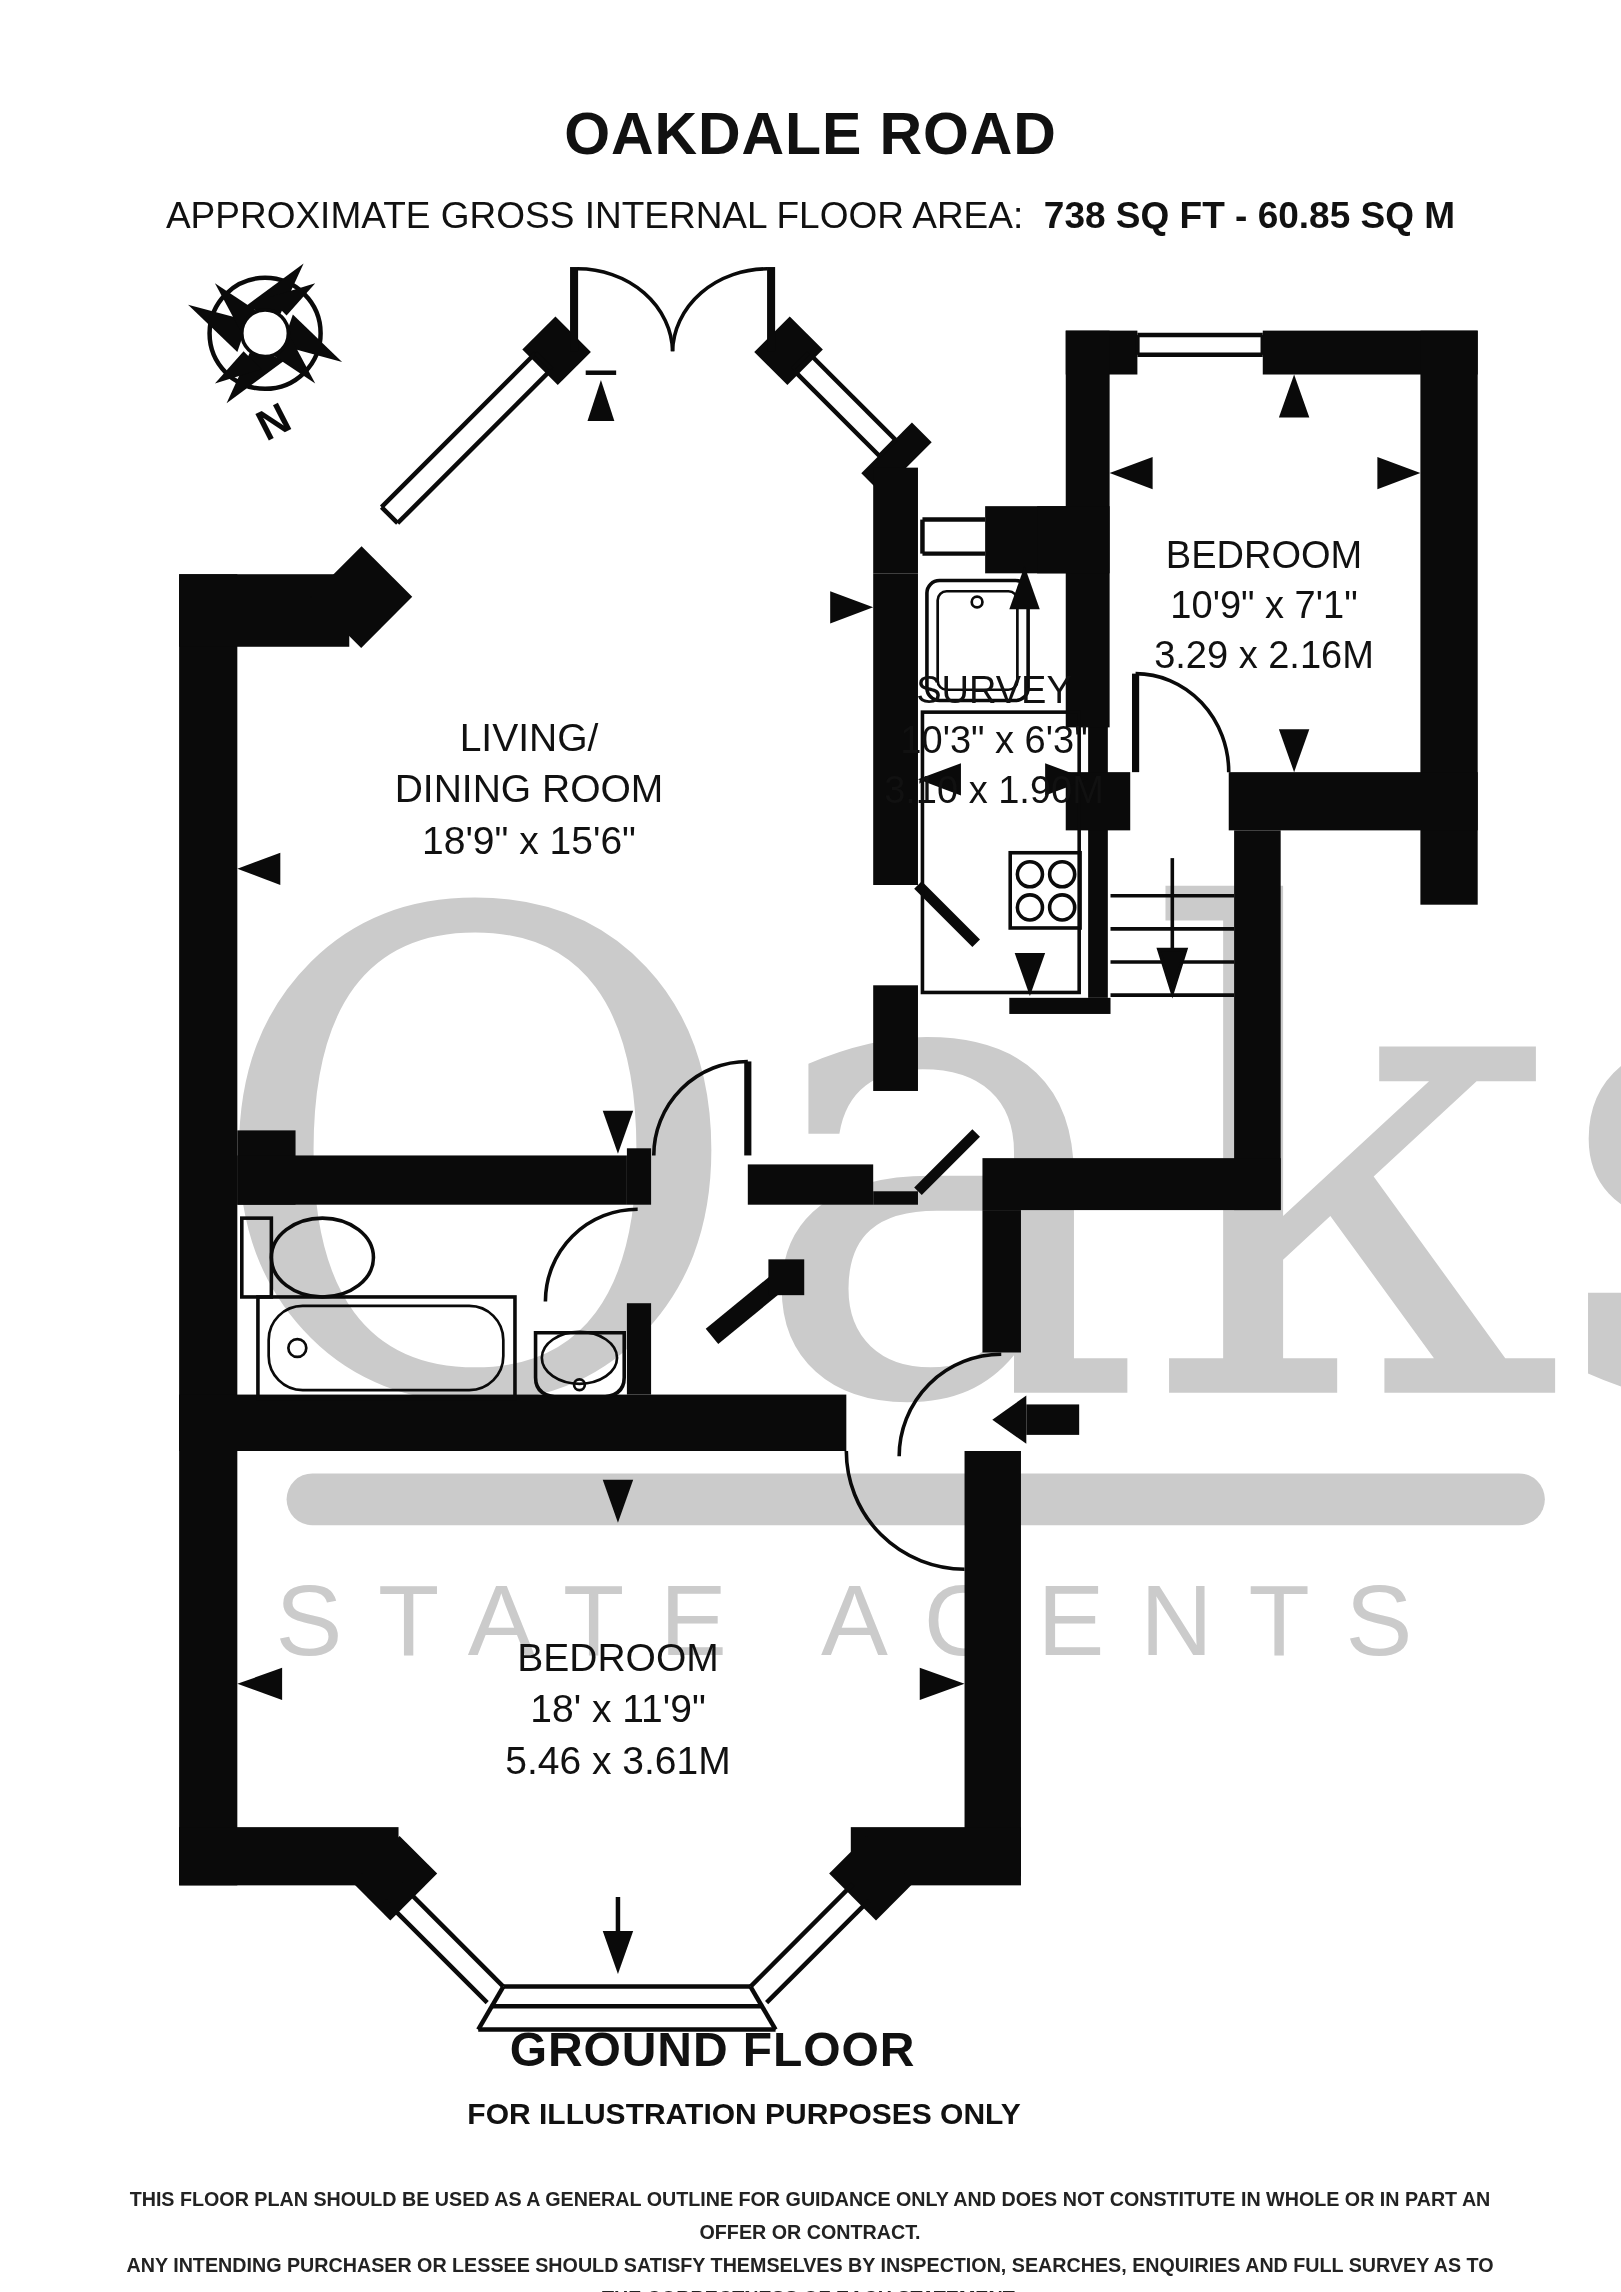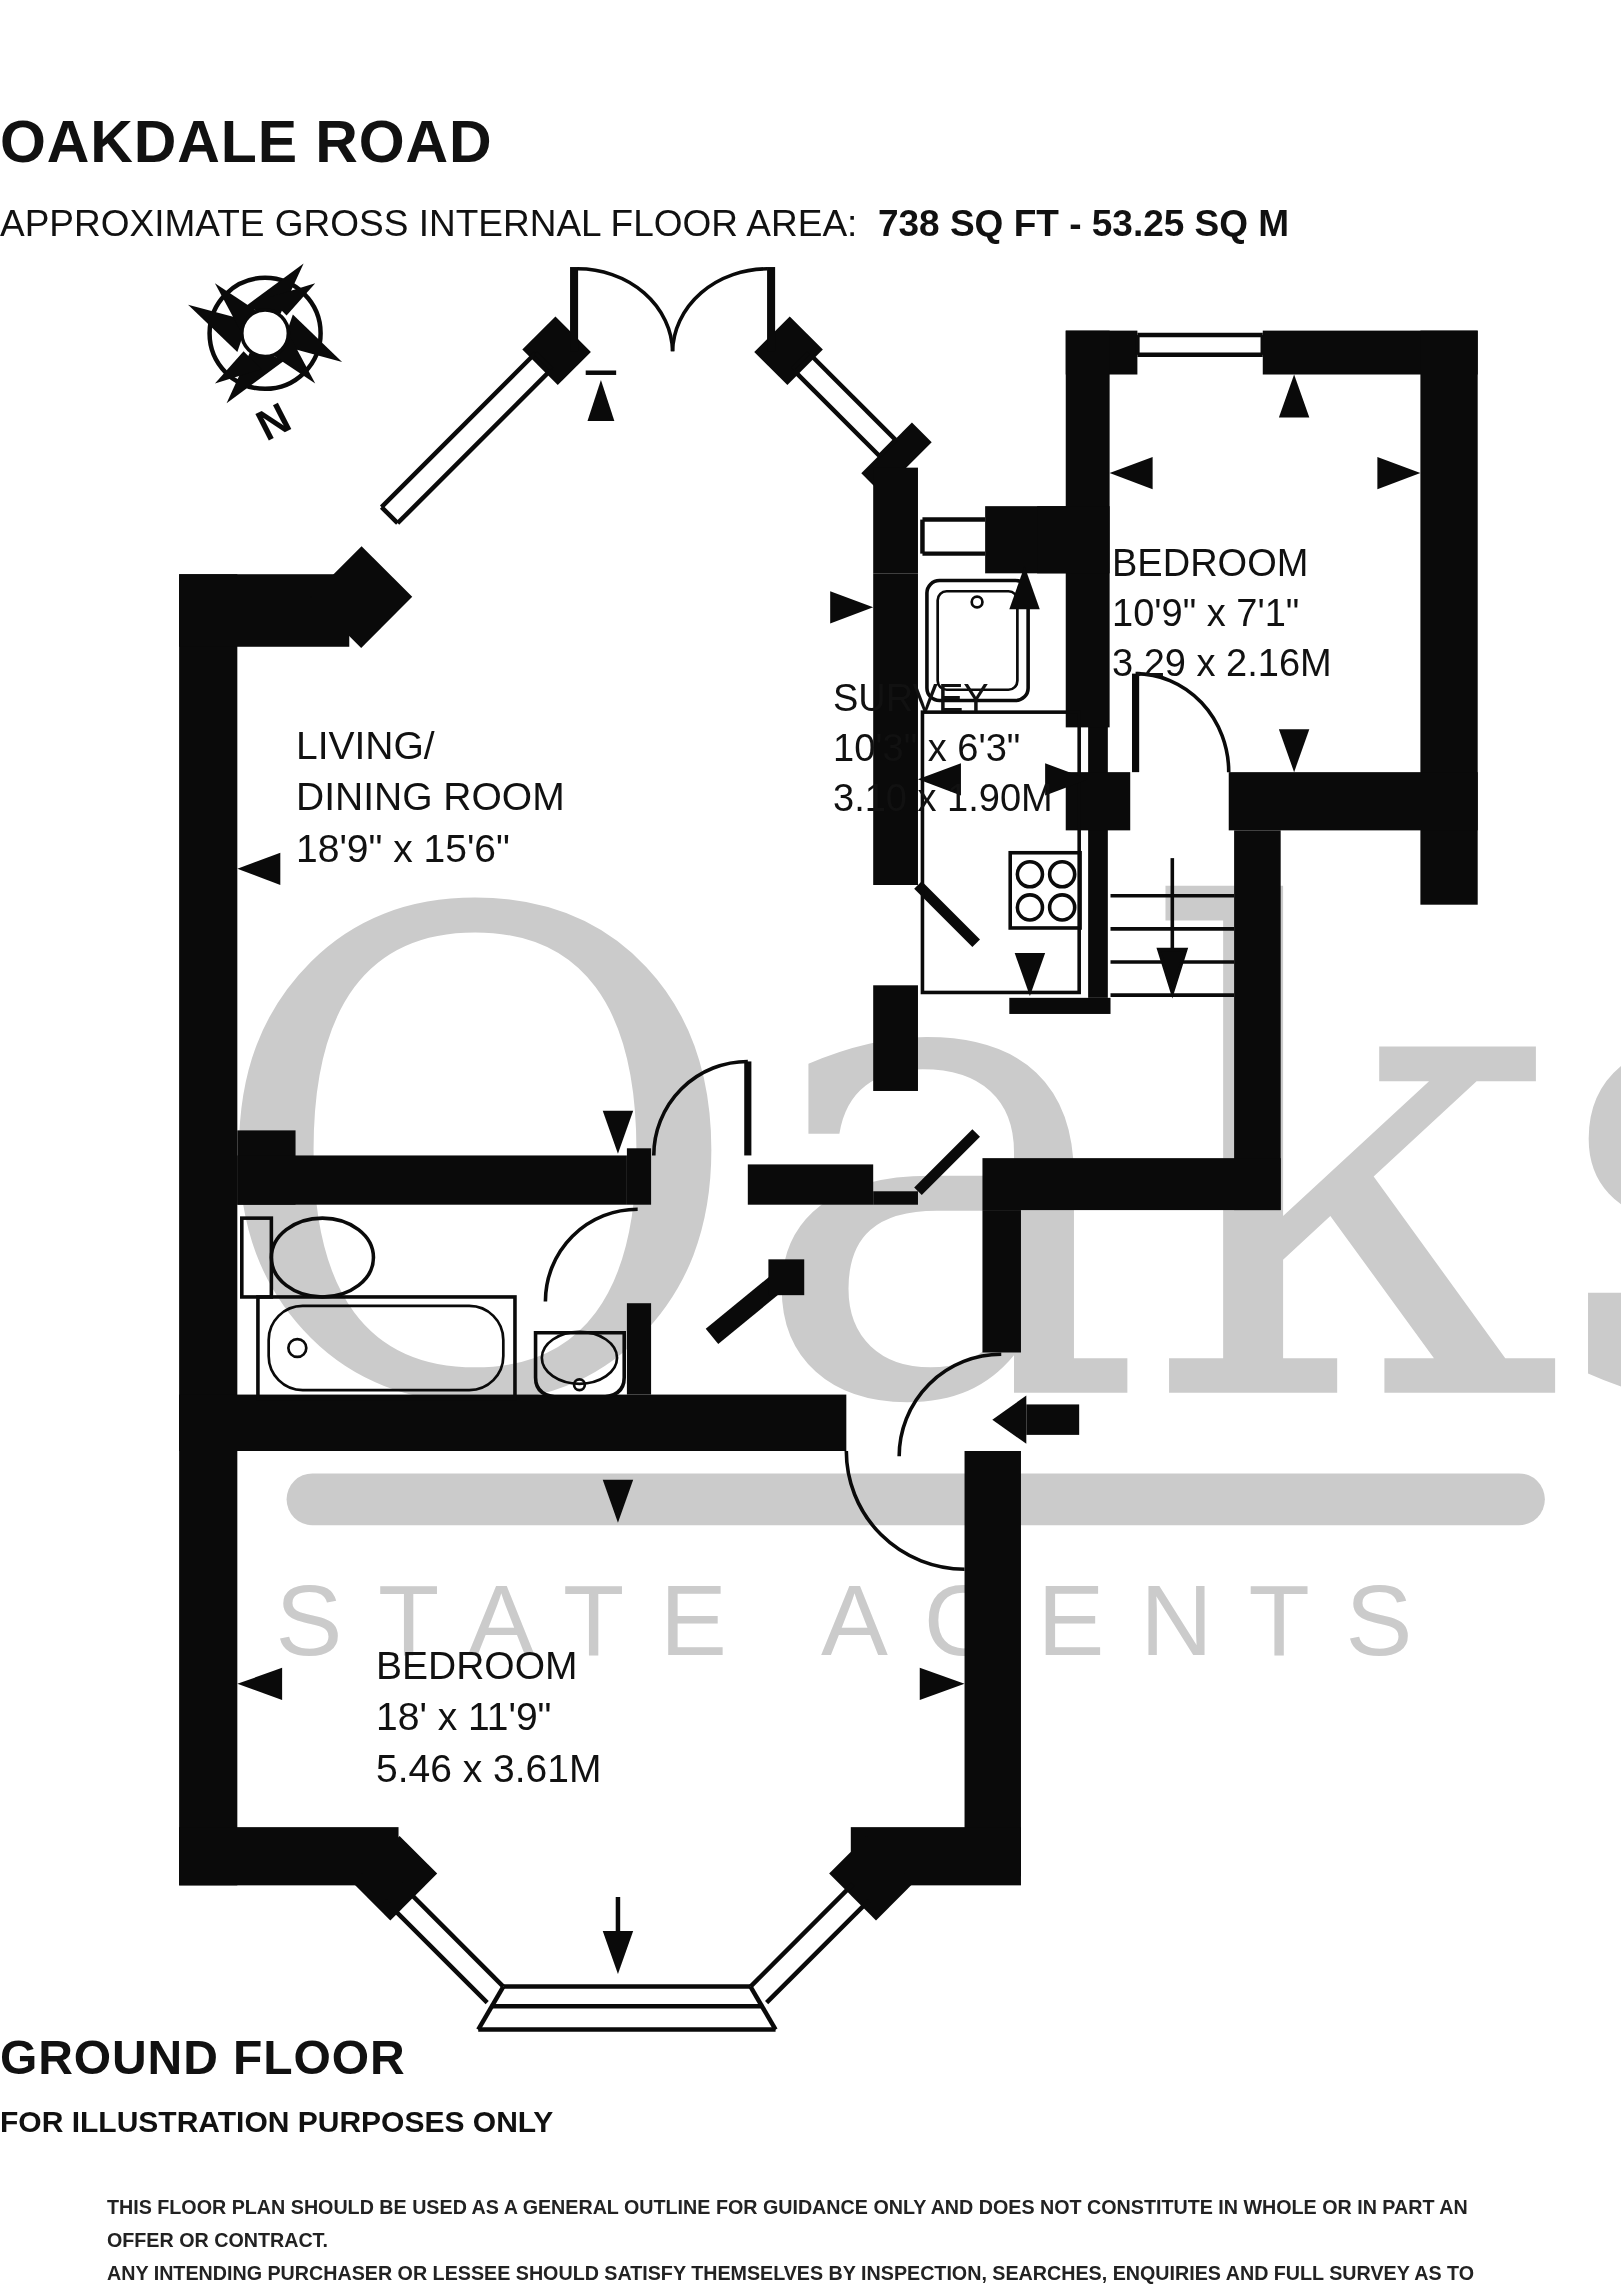--- a/index.html
+++ b/index.html
@@ -1,20 +1,20 @@
 <!DOCTYPE html>
 <html style="font-size:14.3px"><head>
 <meta charset="utf-8">
 <style>
   html,body{margin:0;padding:0;background:#ffffff;}
   #page{position:relative;width:1621px;height:2293px;background:#ffffff;overflow:hidden;
         font-family:"Liberation Sans",sans-serif;color:#111;}
   #plan-svg{position:absolute;left:0;top:0;width:1621px;height:2293px;}
   .abs{position:absolute;}
-  .center{margin-top:8px;}
+  .center{text-align:center;}
   .title{left:0;top:100px;width:1621px;font-size:59px;font-weight:bold;letter-spacing:0.9px;}
   .subtitle{left:0;top:195px;width:1621px;font-size:37px;}
   .subtitle b{font-weight:bold;}
   .room-label{line-height:1.32;white-space:nowrap;}
   .room-label .rl{display:block;}
   .lbl-living{left:296px;top:712px;width:466px;font-size:39px;}
   .lbl-kitchen{left:833px;top:665px;width:322px;font-size:38px;}
   .lbl-bed1{left:1112px;top:530px;width:304px;font-size:38px;}
   .lbl-bed2{left:376px;top:1632px;width:484px;font-size:39px;}
   .floor{left:0;top:2022px;width:1425px;font-size:48px;font-weight:bold;letter-spacing:0.9px;}
@@ -237,21 +237,21 @@
     <g>
       <polygon points="1108,1585 1146,1558 1146,1612"></polygon>
       <rect x="1146" y="1568" width="59" height="34"></rect>
     </g>
   </g>
 </svg>
 
   <div class="abs center title">OAKDALE ROAD</div>
   <div class="abs center subtitle">
     <span>APPROXIMATE GROSS INTERNAL FLOOR AREA:</span>&nbsp;
-    <b>738 SQ FT - 53.25 SQ M</b>
+    <b>738 SQ FT - 60.85 SQ M</b>
   </div>
 
   <div class="abs center room-label lbl-living">
     <span class="rl">LIVING/</span>
     <span class="rl">DINING ROOM</span>
     <span class="rl">18'9" x 15'6"</span>
   </div>
 
   <div class="abs center room-label lbl-kitchen">
     <span class="rl">SURVEY</span>

